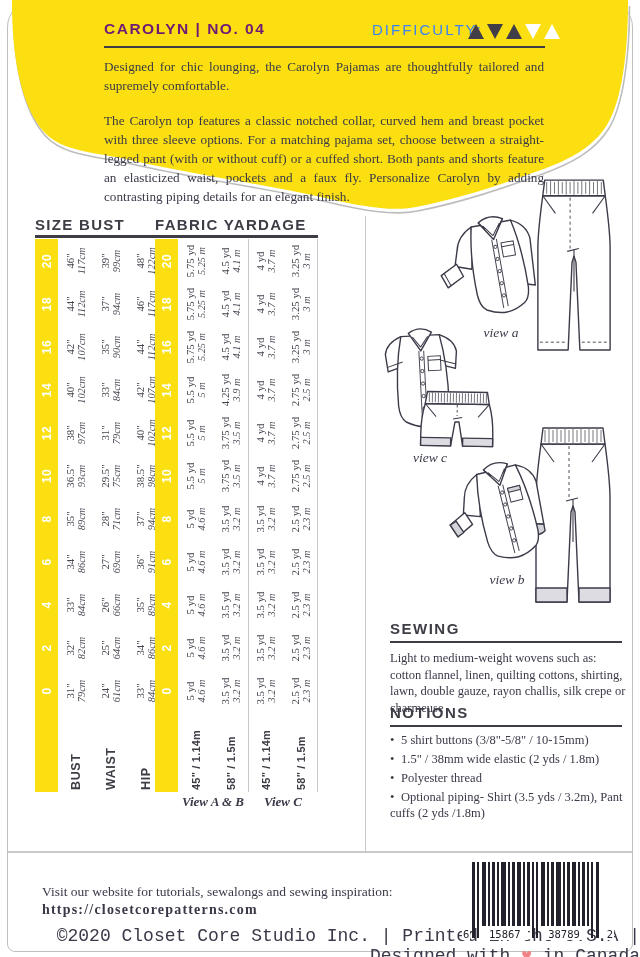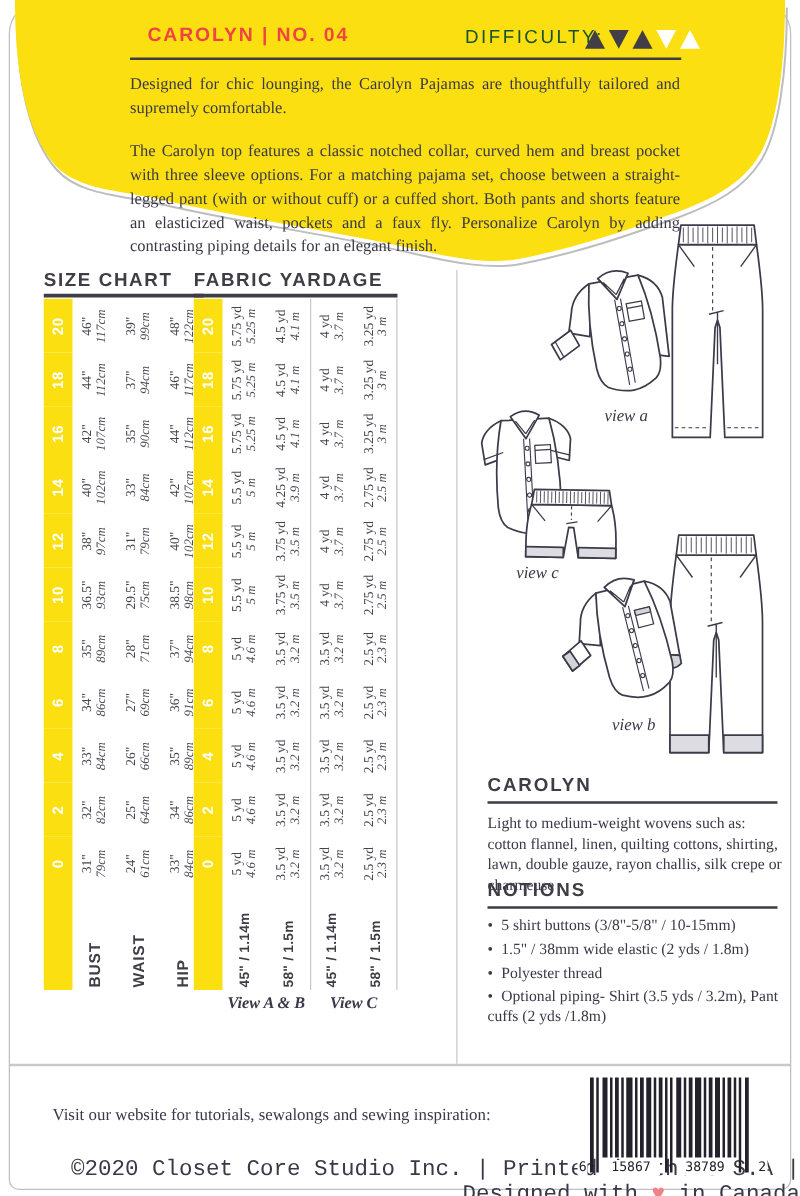--- a/index.html
+++ b/index.html
@@ -8,23 +8,23 @@
   .abs{position:absolute;}
 
   .card{position:absolute;left:7px;top:1px;width:624px;height:949px;
         border:1.5px solid #bfbfbf;border-radius:26px 26px 8px 8px;background:#fff;}
 
   .heading{font-weight:bold;font-size:15px;letter-spacing:1.3px;color:#3f3c45;}
   .rule{position:absolute;background:#3f3c45;height:2.5px;}
   .grayline{position:absolute;background:#c9c9c9;}
 
   
-  .title{position:absolute;left:118px;top:20px;font-weight:bold;font-size:15.5px;
-         letter-spacing:1.5px;color:#ef4444;}
-  .diff-label{position:absolute;left:372px;top:21px;font-size:15px;letter-spacing:2px;color:#14532d;}
+  .title{position:absolute;left:104px;top:20px;font-weight:bold;font-size:15.5px;
+         letter-spacing:1.5px;color:#701a75;}
+  .diff-label{position:absolute;left:372px;top:21px;font-size:15px;letter-spacing:2px;color:#3b82f6;}
   .tris{position:absolute;left:468px;top:24px;display:flex;gap:3px;}
   .tri{width:0;height:0;border-left:8px solid transparent;border-right:8px solid transparent;}
   .tri.up{border-bottom:15px solid #413e47;}
   .tri.down{border-top:15px solid #413e47;}
   .tri.up.off{border-bottom-color:#ffffff;}
   .tri.down.off{border-top-color:#ffffff;}
   .para{position:absolute;left:104px;width:440px;font-family:"Liberation Serif",serif;
         font-size:13.2px;line-height:19px;color:#3a3948;text-align:justify;}
 
   
@@ -95,21 +95,21 @@
       <span class="tri down"></span>
       <span class="tri up"></span>
       <span class="tri down off"></span>
       <span class="tri up off"></span>
     </div>
   <div class="rule" style="left:104px;top:46px;width:441px;height:2px;"></div>
 
   <div class="para" style="top:57px;">Designed for chic lounging, the Carolyn Pajamas are thoughtfully tailored and supremely comfortable.</div>
   <div class="para" style="top:111px;">The Carolyn top features a classic notched collar, curved hem and breast pocket with three sleeve options. For a matching pajama set, choose between a straight-legged pant (with or without cuff) or a cuffed short. Both pants and shorts feature an elasticized waist, pockets and a faux fly. Personalize Carolyn by adding contrasting piping details for an elegant finish.</div>
 
-  <div class="abs heading" style="left:35px;top:216px;">SIZE CHART</div>
+  <div class="abs heading" style="left:35px;top:216px;">SIZE BUST</div>
   <div class="abs heading" style="left:155px;top:216px;">FABRIC YARDAGE</div>
   <div class="rule" style="left:35px;top:235px;width:128px;"></div>
   <div class="rule" style="left:155px;top:235px;width:163px;"></div>
 
   <div class="grid" id="size-grid">
       <div class="cell band">
         <div class="rot">
           <div class="num">20</div>
         </div>
       </div>
@@ -821,35 +821,36 @@
         <circle cx="55.5" cy="84" r="1.7"></circle>
       <circle cx="55.5" cy="97" r="1.7"></circle>
     </g>
     <g fill="#fff" stroke="#3c3b49" stroke-width="1">
       <rect x="62" y="42" width="13" height="15"></rect>
       <rect x="62" y="42" width="13" height="4.5" fill="#d3d3da"></rect>
     </g>
   </svg>
   <div class="caption" style="left:472px;top:572px;width:70px;">view b</div>
 
-  <div class="sectionhead" style="top:620px;">CAROLYN</div>
+  <div class="sectionhead" style="top:620px;">SEWING</div>
   <div class="rule" style="left:390px;top:641px;width:232px;height:2px;"></div>
   <div class="bodytext" style="top:650px;">Light to medium-weight wovens such as: cotton flannel, linen, quilting cottons, shirting, lawn, double gauze, rayon challis, silk crepe or charmeuse</div>
 
   <div class="sectionhead" style="top:704px;">NOTIONS</div>
   <div class="rule" style="left:390px;top:725px;width:232px;height:2px;"></div>
   <div class="notions" id="notions-list" style="top:733px;">
       <div class="li"><div class="b">•</div><div class="" style="display: inline;">5 shirt buttons (3/8"-5/8" / 10-15mm)</div></div>
       <div class="li"><div class="b">•</div><div class="" style="display: inline;">1.5" / 38mm wide elastic (2 yds / 1.8m)</div></div>
       <div class="li"><div class="b">•</div><div class="" style="display: inline;">Polyester thread</div></div>
       <div class="li"><div class="b">•</div><div class="" style="display: inline;">Optional piping- Shirt (3.5 yds / 3.2m), Pant cuffs (2 yds /1.8m)</div></div>
     </div>
 
   <div class="grayline" style="left:8px;top:851px;width:624px;height:1.5px;"></div>
   <div class="visit">Visit our website for tutorials, sewalongs and sewing inspiration:</div>
+  <div class="url">https://closetcorepatterns.com</div>
   <div class="copy">
     <span>©2020 Closet Core Studio Inc. | Printed in the U.S.A | Designed with</span>
     <span class="heart">♥</span>
     <span>in Canada</span>
   </div>
 
   <div class="barcode" id="barcode">
     <span class="bcdigit" style="left:-10px;top:66px;">6</span>
     <span class="bcdigit" style="left:16px;top:66px;width:38px;text-align:left;">15867</span>
     <span class="bcdigit" style="left:72px;top:66px;width:38px;text-align:center;">38789</span>

